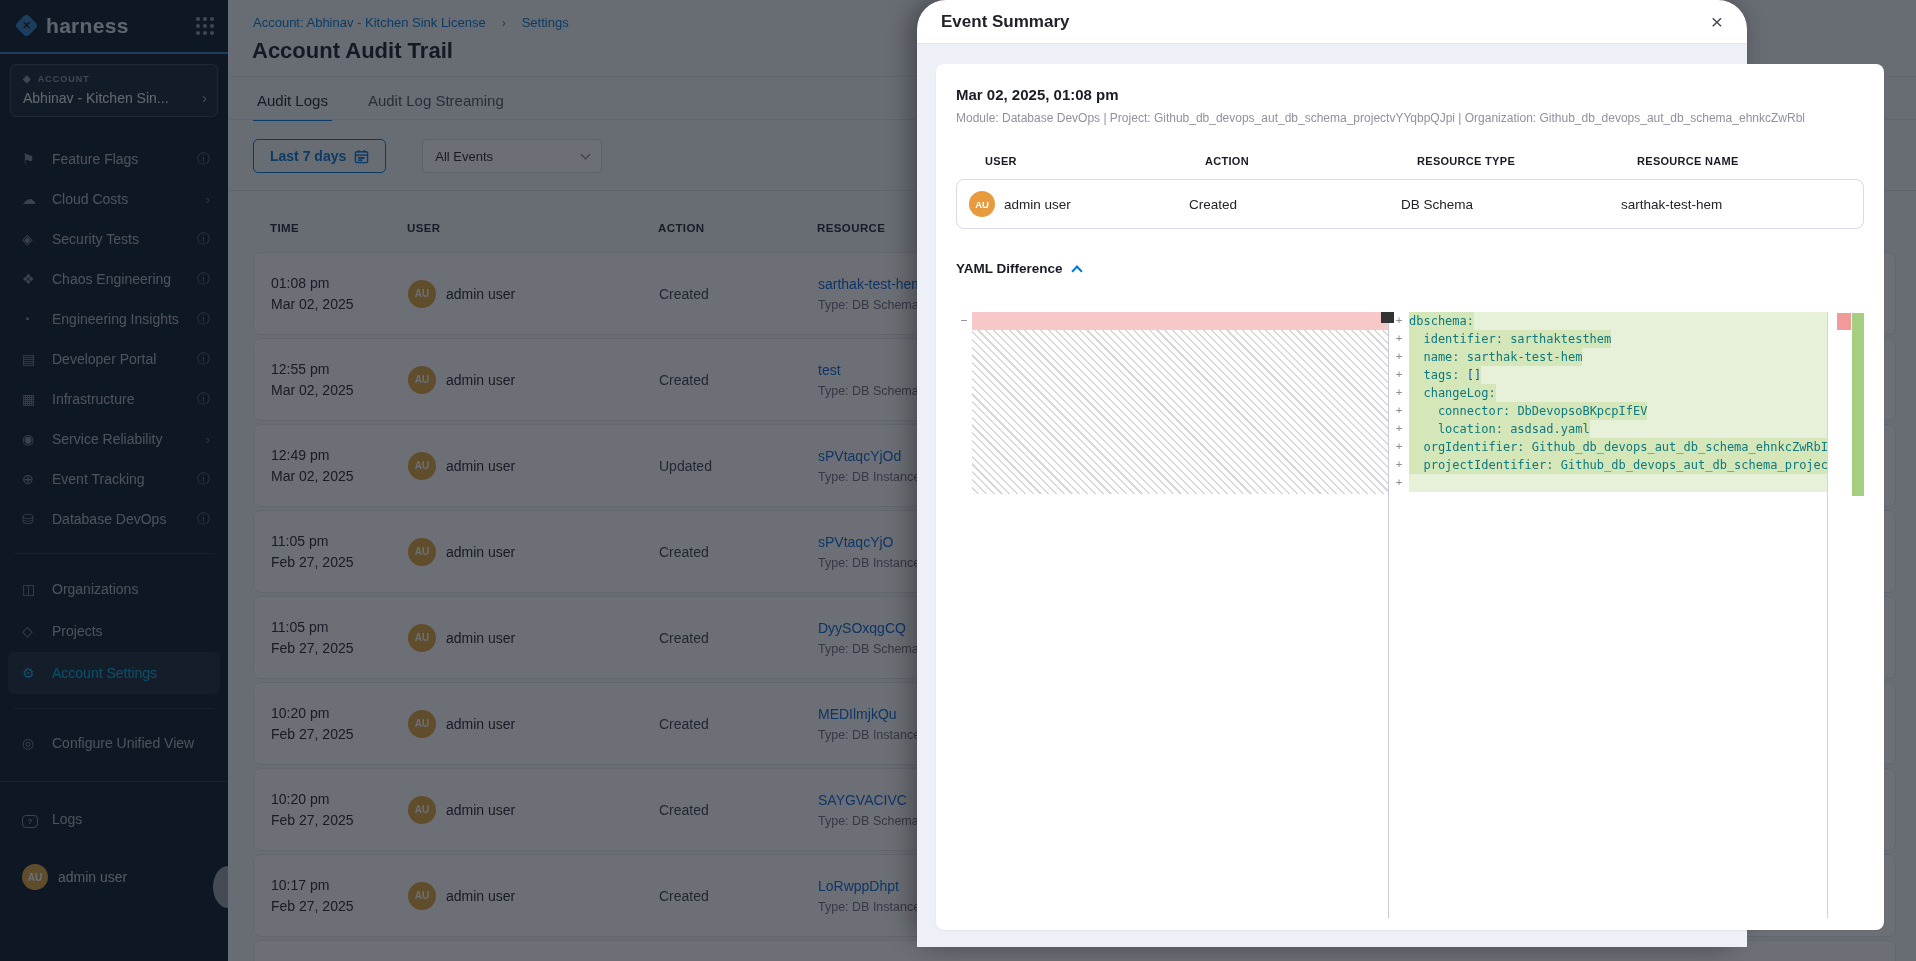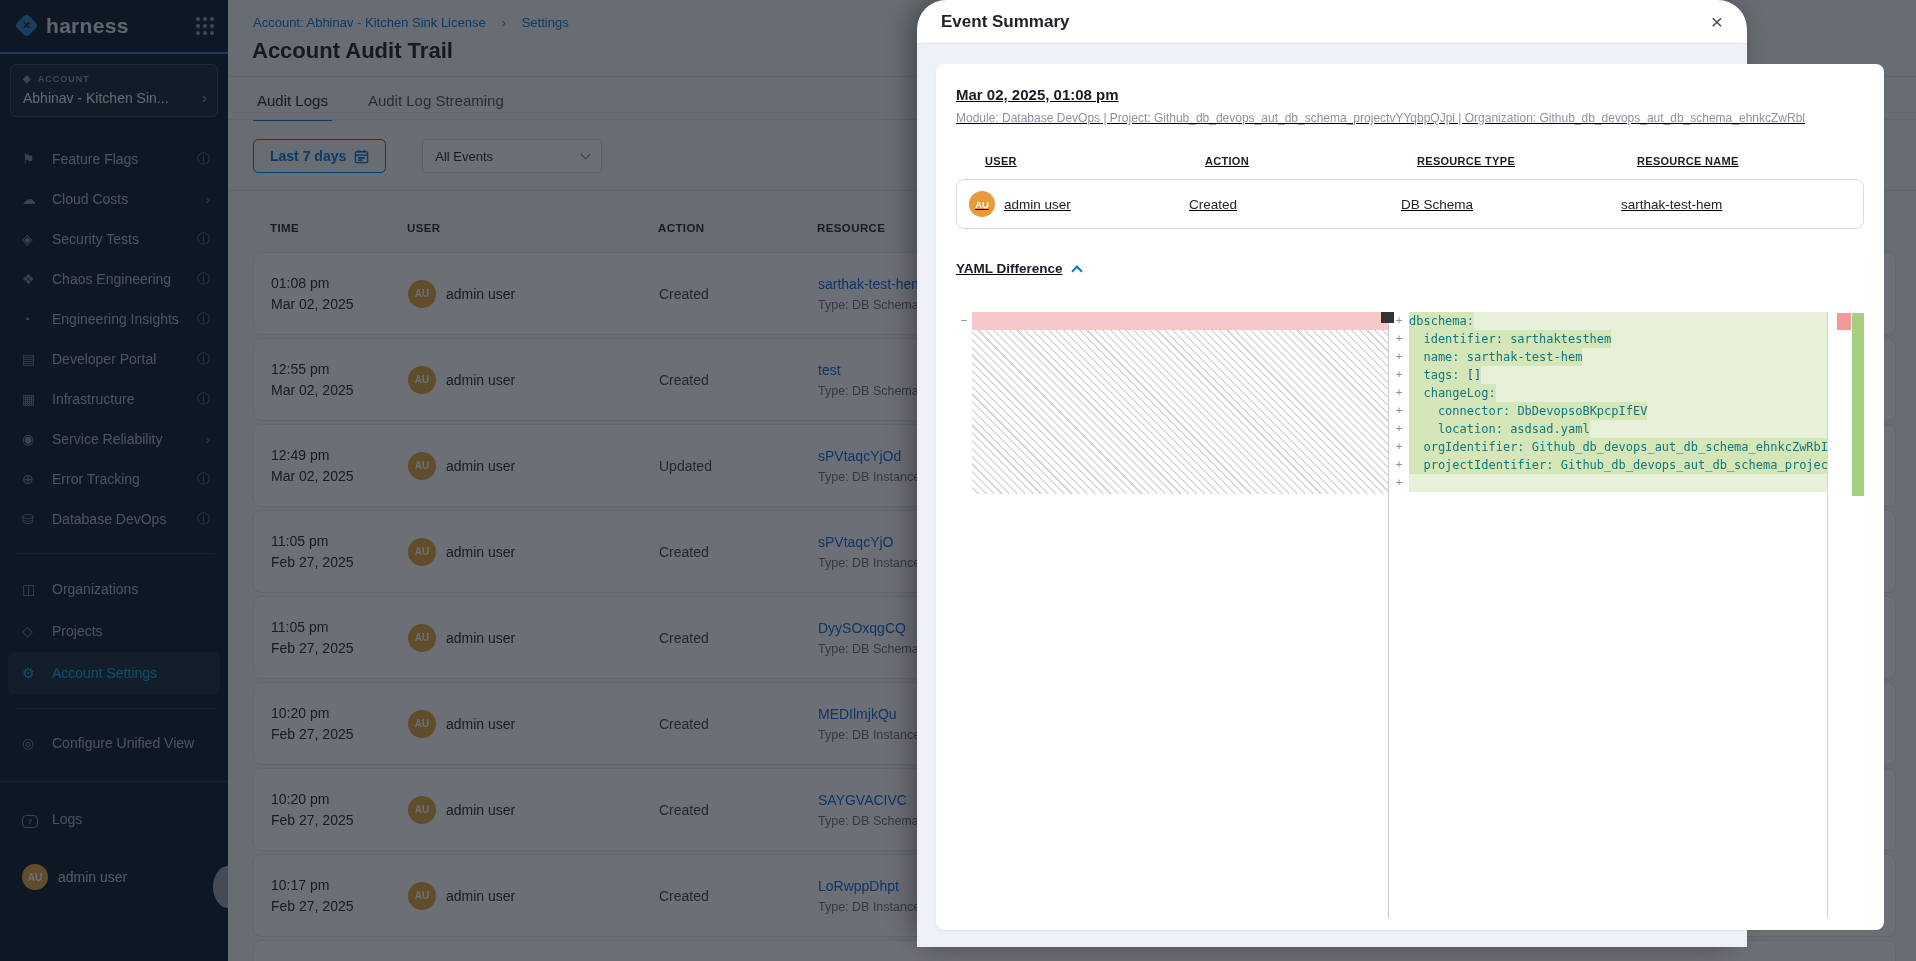--- a/index.html
+++ b/index.html
@@ -73,21 +73,21 @@
   .row-ghost { background:#fff; border:1px solid #e7e8ee; border-radius:8px; height:30px; }
 
   
   .overlay { position:absolute; inset:0; background:rgba(18,23,32,0.62); z-index:50; }
 
   
   .drawer { position:absolute; left:917px; top:0; width:830px; height:947px; background:#fff; z-index:100; box-shadow:-6px 0 24px rgba(0,0,0,.35);border-radius:29px; }
   .drawer-hdr { height:44px; display:flex; align-items:center; padding:0 18px 0 24px; border-bottom:1px solid #e3e4ec; }
   .drawer-title { flex:1; font-size:17px; font-weight:700; color:#22222a; }
   .drawer-close { font-size:21px; color:#464b58; cursor:pointer; line-height:1; padding:2px 6px; }
-  .drawer-body { position:absolute; left:0; right:0; top:44px; bottom:0; background:#eef0f8; padding:20px 32px 17px 19px;text-decoration:underline; }
+  .drawer-body { position:absolute; left:0; right:0; top:44px; bottom:0; background:#eef0f8; padding:20px 32px 17px 19px; }
   .event-card { position:relative; width:948px; height:866px; background:#fff; border-radius:8px; overflow:hidden; padding:22px 20px 0 20px; box-shadow:0 1px 2px rgba(40,41,61,.06); }
   .ev-time { font-size:15px; font-weight:700; color:#1c1c28; }
   .ev-meta { font-size:12px; color:#8f919f; margin-top:8px; white-space:nowrap; overflow:hidden; }
   .mini-thead { display:grid; grid-template-columns:220px 212px 220px 1fr; padding-left:29px; margin-top:30px; font-size:11px; font-weight:700; letter-spacing:.3px; color:#1b1b28; }
   .mini-row { display:grid; grid-template-columns:220px 212px 220px 1fr; align-items:center; height:50px; margin-top:12px; border:1px solid #d9dae6; border-radius:8px; padding-left:12px; background:#fff; }
   .mini-user { display:flex; align-items:center; gap:9px; }
   .mini-avatar { width:26px; height:26px; border-radius:50%; background:#e79b3d; color:#fff; font-size:9.5px; font-weight:700; display:flex; align-items:center; justify-content:center; }
   .mini-val { font-size:13.5px; color:#22222a; }
   .yaml-row { display:flex; align-items:center; gap:10px; margin-top:32px; cursor:pointer; width:160px; }
   .yaml-label { font-size:13.5px; font-weight:700; color:#1b1b28; }
@@ -197,21 +197,21 @@
         </div>
 
         <div class="nav-item">
           <span class="nav-ico">◉</span>
           <span class="nav-label">Service Reliability</span>
           <span class="nav-trail">›</span>
         </div>
 
         <div class="nav-item">
           <span class="nav-ico">⊕</span>
-          <span class="nav-label">Error Tracking</span>
+          <span class="nav-label">Event Tracking</span>
           <span class="nav-trail">ⓘ</span>
         </div>
 
         <div class="nav-item">
           <span class="nav-ico">⛁</span>
           <span class="nav-label">Database DevOps</span>
           <span class="nav-trail">ⓘ</span>
         </div>
       </nav>
 

